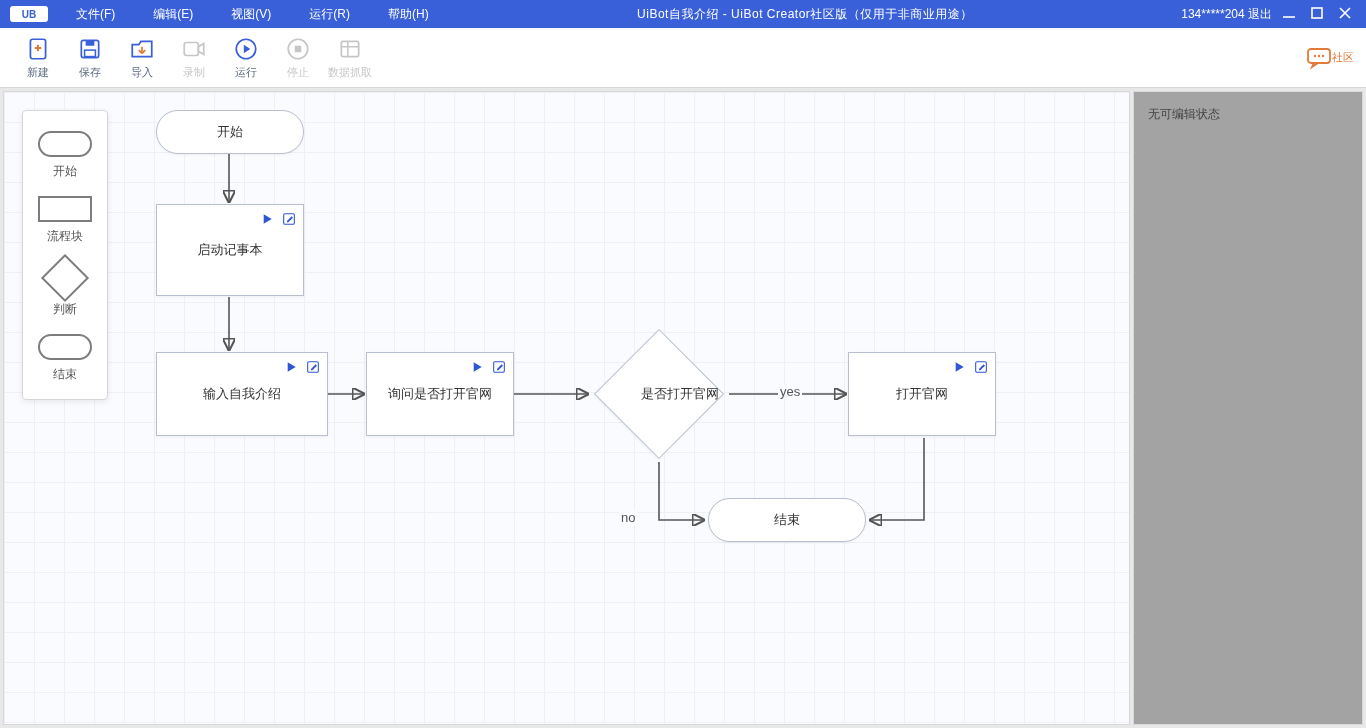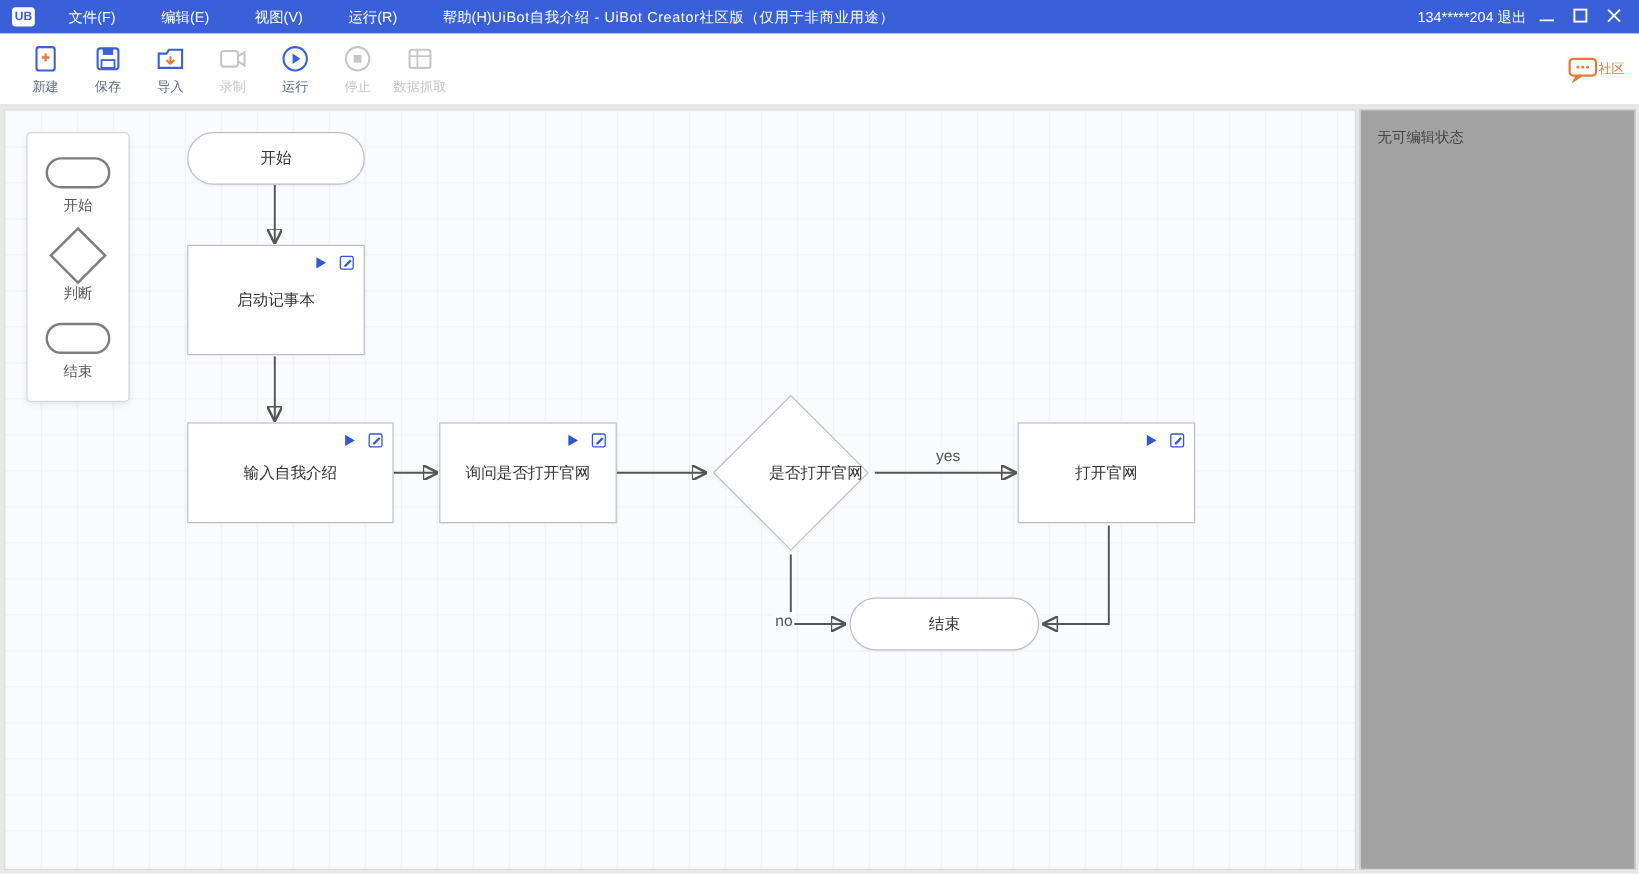--- a/index.html
+++ b/index.html
@@ -9,30 +9,30 @@
   .titlebar {
     height: 28px;
     background: #3960d8;
     color: #fff;
     display: flex;
     align-items: center;
     font-size: 12px;
     padding: 0 4px;
   }
   .titlebar .logo {
-    width: 19px; height: 16px;
+    width: 38px; height: 16px;
     background: #fff; color:#3960d8;
     border-radius: 3px;
     font-size: 10px; font-weight: 700;
     display:flex; align-items:center; justify-content:center;
     margin: 0 10px 0 6px;
   }
   .titlebar .menus { display:flex; gap: 38px; margin-left: 18px; }
   .titlebar .menus span { cursor: default; }
-  .titlebar .title-center { flex:1; letter-spacing: .5px; }
+  .titlebar .title-center { flex:1; text-align:center; letter-spacing: .5px; }
   .titlebar .user { margin-right: 10px; }
   .titlebar .winbtns { display:flex; gap: 14px; margin-right: 10px; }
   .titlebar .winbtns svg { stroke:#fff; }
 
   
   .toolbar {
     height: 60px;
     background: #fff;
     border-bottom: 1px solid #d8d8d8;
     display:flex; align-items:center;
@@ -245,20 +245,24 @@
 
 <div class="workspace">
   <div class="canvas-wrap">
 
     <div class="palette">
       <div class="pitem">
         <div class="shape-start"></div>
         <span>开始</span>
       </div>
       <div class="pitem">
+        <div class="shape-block"></div>
+        <span>流程块</span>
+      </div>
+      <div class="pitem">
         <div class="shape-decision"></div>
         <span>判断</span>
       </div>
       <div class="pitem">
         <div class="shape-end"></div>
         <span>结束</span>
       </div>
     </div>
 
     <svg class="edges">
@@ -341,21 +345,21 @@
             <path d="M9 15l7-7 2 2-7 7H9v-2z" fill="#2f56d3"></path>
           </svg>
       </div>
       <span>打开官网</span>
     </div>
 
     <div class="node round" style="left:704px; top:406px; width:158px; height:44px;">
       <span>结束</span>
     </div>
 
-    <div class="edge-label" style="left:774px; top:280px;">yes</div>
-    <div class="edge-label" style="left:640px; top:418px;">no</div>
+    <div class="edge-label" style="left:774px; top:292px;">yes</div>
+    <div class="edge-label" style="left:615px; top:418px;">no</div>
 
   </div>
 
   <div class="rightpanel">
     <span>无可编辑状态</span>
   </div>
 </div>
 
 </body></html>

